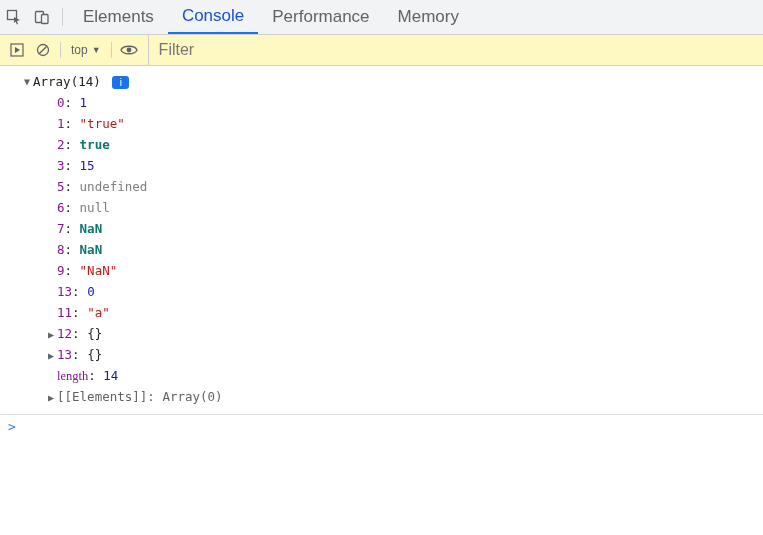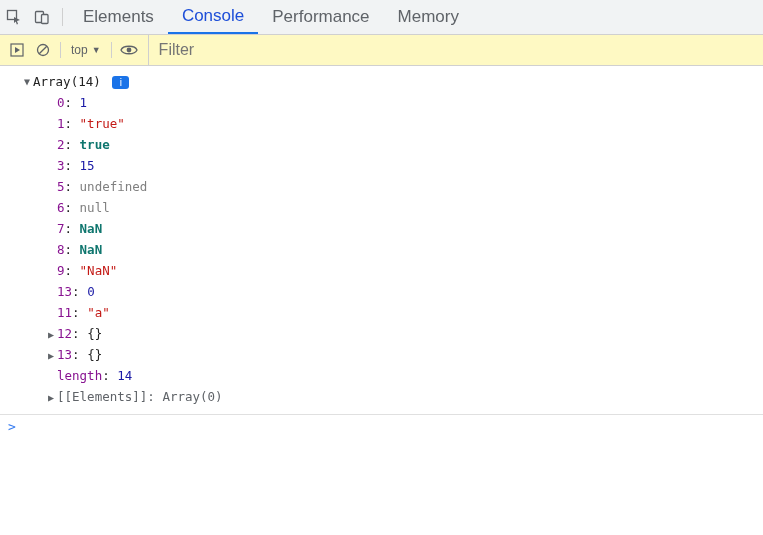--- a/index.html
+++ b/index.html
@@ -22,21 +22,21 @@
   .arrow.down{transform:translateY(-1px);}
   .badge{display:inline-flex;align-items:center;justify-content:center;min-width:13px;height:13px;border-radius:3px;background:#1a73e8;color:#fff;font-size:10px;font-family:Arial,sans-serif;padding:0 2px;margin-left:4px;vertical-align:middle;}
   .idx{color:#881391;}
   .colon{color:#222;}
   .num{color:#1a1aa6;}
   .str{color:#c41a16;}
   .kw{color:#0f766e;font-weight:bold;}
   .undef{color:#808080;}
   .nullv{color:#808080;}
   .obj{color:#222;}
-  .len-label{color:#881391;}
+  .len-label{color:#881391;font-family:Liberation Serif, serif;}
   .proto{color:#5f6368;}
   .children{padding-left:24px;}
   .prompt-row{border-top:1px solid #e0e0e0;margin-top:6px;padding:4px 0 0 8px;color:#367cf1;font-family:Menlo,Consolas,monospace;font-size:13px;}
   svg{display:block;}
 </style>
 </head>
 <body>
 
 <div class="toolbar">
   <div class="tb-icon">

